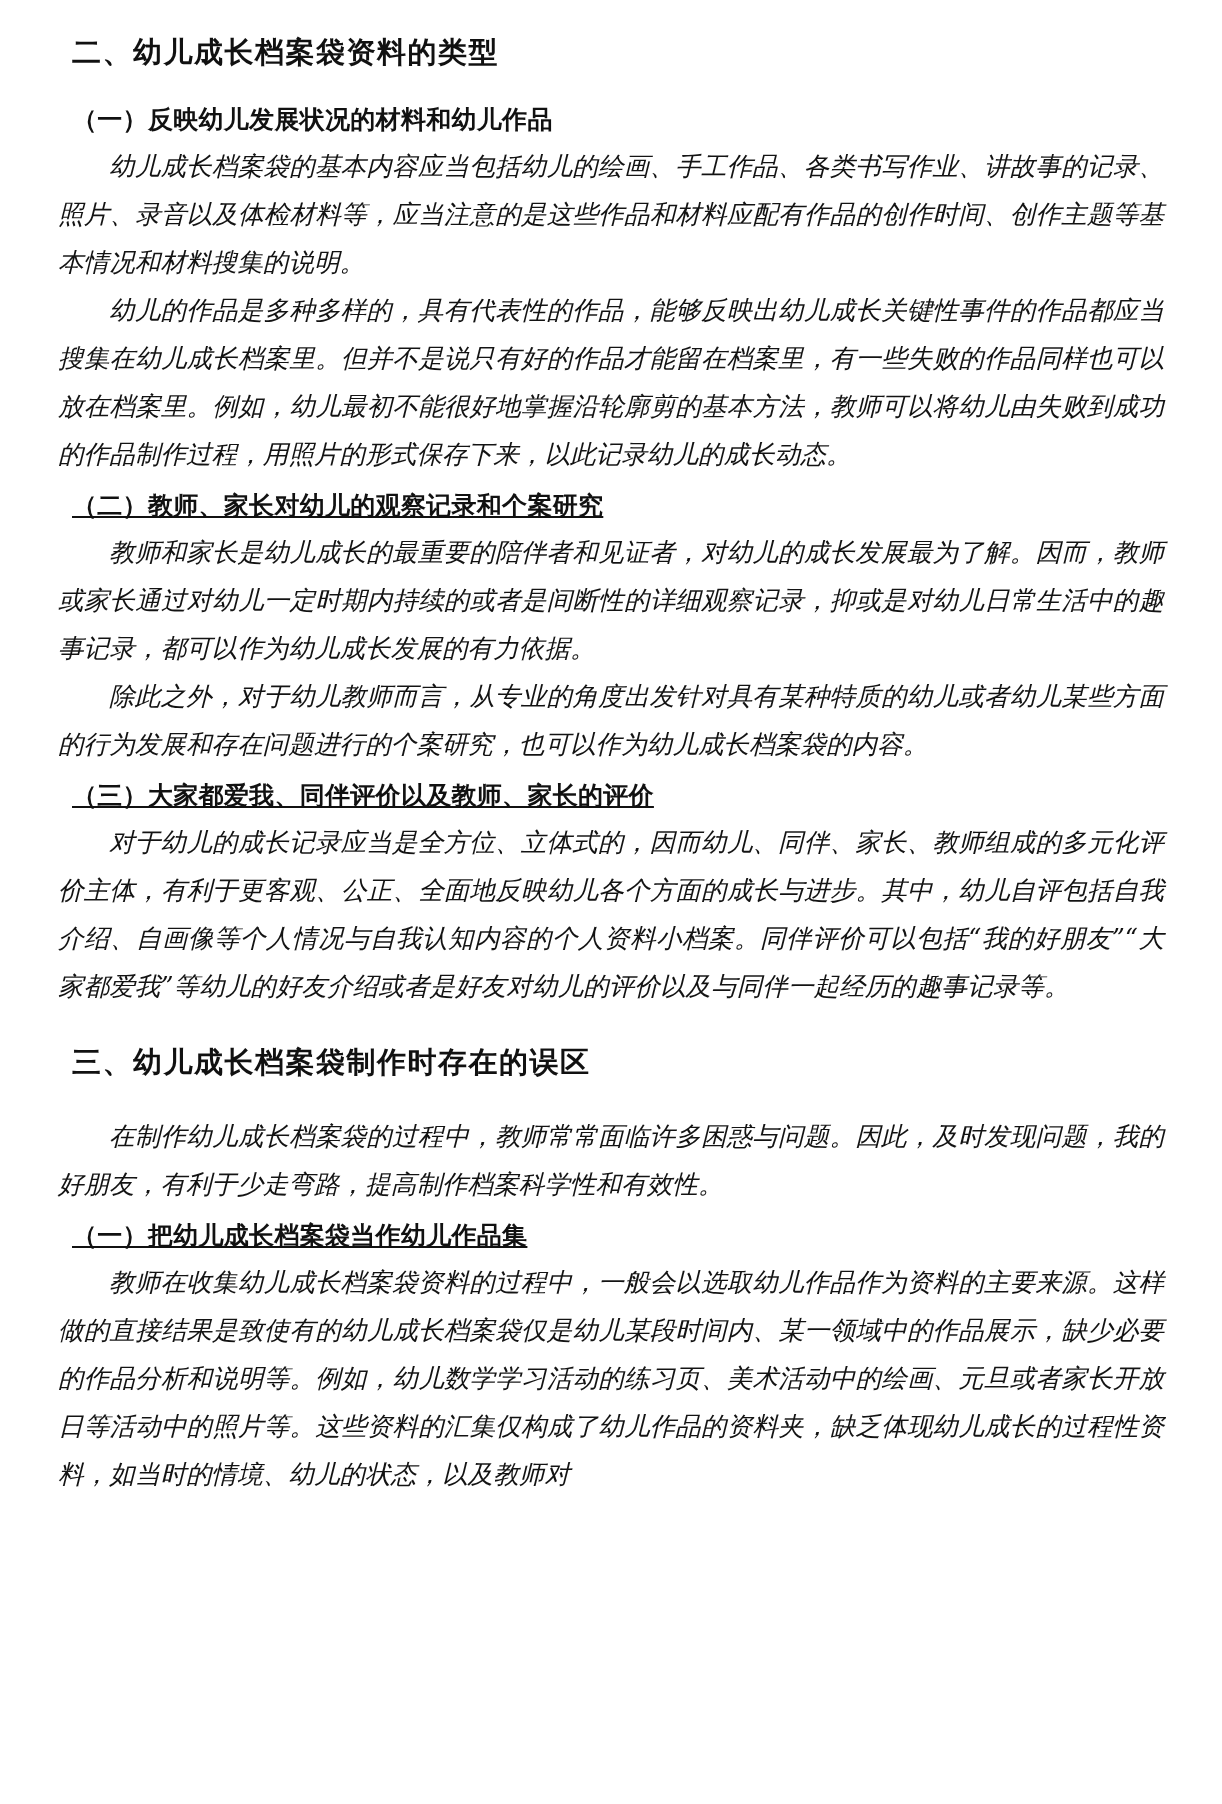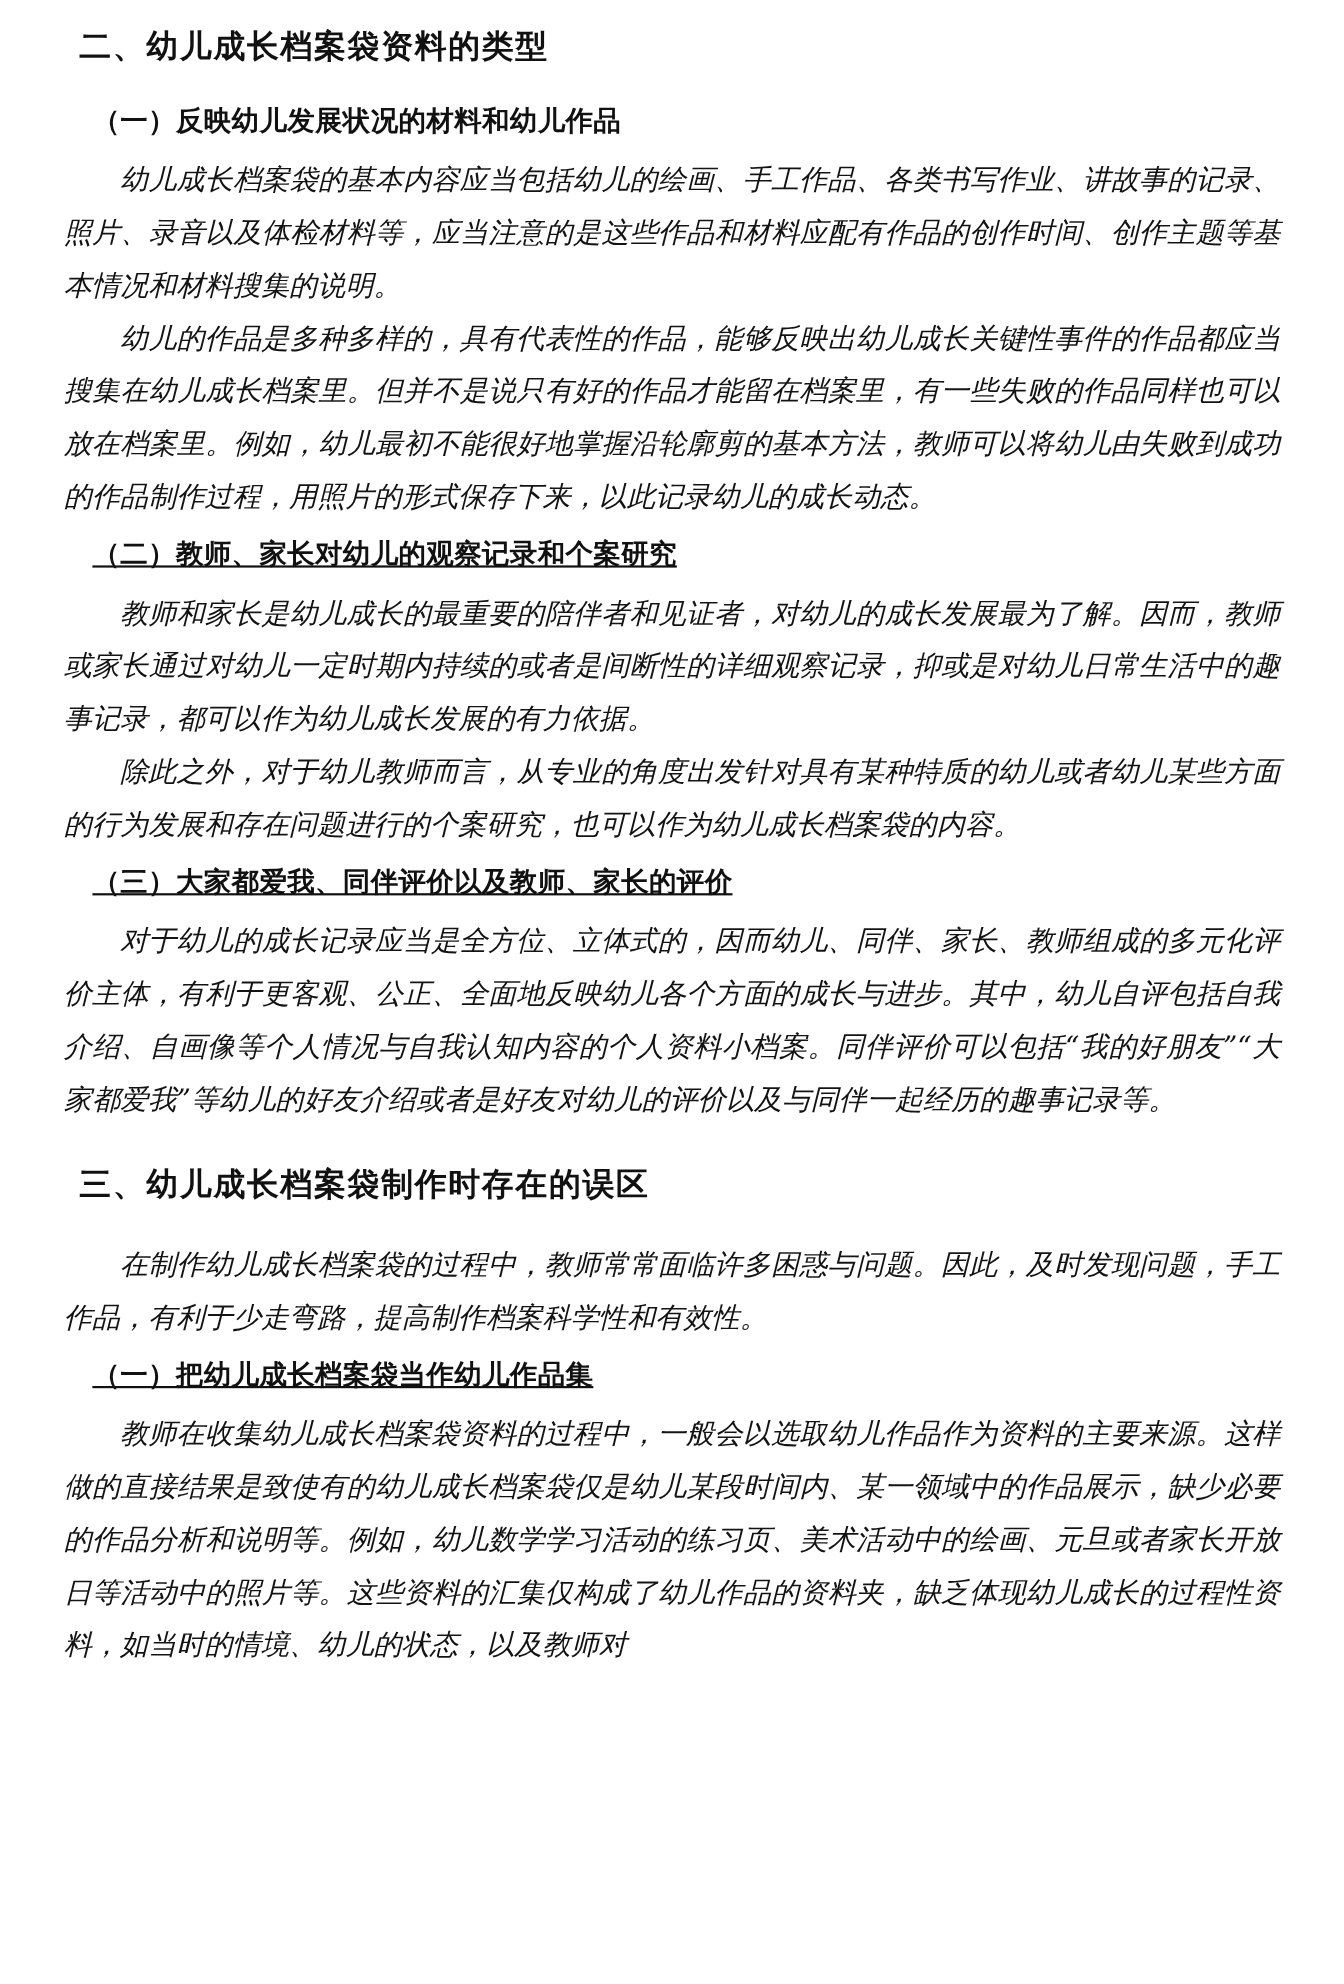--- a/index.html
+++ b/index.html
@@ -12,21 +12,21 @@
     height: 1804px;
     font-family: "DejaVu Serif", "Liberation Serif", serif;
     color: #141414;
     overflow: hidden;
   }
   .page {
     position: relative;
     width: 1016px;
     height: 1804px;
     box-sizing: border-box;
-    padding: 16px 58px 0 58px;
+    padding: 26px 58px 0 58px;
     background: #ffffff;
   }
   .doc-body {
     width: 1106px;
   }
   
   .h1 {
     font-family: "DejaVu Sans", "Liberation Sans", sans-serif;
     font-weight: bold;
     font-size: 29px;
@@ -38,21 +38,21 @@
   }
   .h1.first { margin-top: 6px; }
   .h1.later { margin-top: 32px; }
   
   .h2 {
     font-family: "DejaVu Sans", "Liberation Sans", sans-serif;
     font-weight: bold;
     font-size: 25px;
     line-height: 36px;
     letter-spacing: 0.3px;
-    margin: 12px;
+    margin: 0;
     padding-left: 14px;
     color: #111111;
   }
   .h2.gap-lg { margin-top: 30px; }
   .h2.gap-sm { margin-top: 10px; text-decoration: underline; }
   
   .p {
     font-size: 25.5px;
     line-height: 48px;
     letter-spacing: 0.1px;
@@ -86,20 +86,20 @@
     <p class="p after-h2">教师和家长是幼儿成长的最重要的陪伴者和见证者，对幼儿的成长发展最为了解。因而，教师或家长通过对幼儿一定时期内持续的或者是间断性的详细观察记录，抑或是对幼儿日常生活中的趣事记录，都可以作为幼儿成长发展的有力依据。</p>
 
     <p class="p tight">除此之外，对于幼儿教师而言，从专业的角度出发针对具有某种特质的幼儿或者幼儿某些方面的行为发展和存在问题进行的个案研究，也可以作为幼儿成长档案袋的内容。</p>
 
     <h2 class="h2 gap-sm">（三）大家都爱我、同伴评价以及教师、家长的评价</h2>
 
     <p class="p after-h2">对于幼儿的成长记录应当是全方位、立体式的，因而幼儿、同伴、家长、教师组成的多元化评价主体，有利于更客观、公正、全面地反映幼儿各个方面的成长与进步。其中，幼儿自评包括自我介绍、自画像等个人情况与自我认知内容的个人资料小档案。同伴评价可以包括“我的好朋友”“大家都爱我”等幼儿的好友介绍或者是好友对幼儿的评价以及与同伴一起经历的趣事记录等。</p>
 
     <h1 class="h1 later">三、幼儿成长档案袋制作时存在的误区</h1>
 
-    <p class="p after-h1">在制作幼儿成长档案袋的过程中，教师常常面临许多困惑与问题。因此，及时发现问题，手工作品，有利于少走弯路，提高制作档案科学性和有效性。</p>
+    <p class="p after-h1">在制作幼儿成长档案袋的过程中，教师常常面临许多困惑与问题。因此，及时发现问题，我的好朋友，有利于少走弯路，提高制作档案科学性和有效性。</p>
 
     <h2 class="h2 gap-sm">（一）把幼儿成长档案袋当作幼儿作品集</h2>
 
     <p class="p after-h2">教师在收集幼儿成长档案袋资料的过程中，一般会以选取幼儿作品作为资料的主要来源。这样做的直接结果是致使有的幼儿成长档案袋仅是幼儿某段时间内、某一领域中的作品展示，缺少必要的作品分析和说明等。例如，幼儿数学学习活动的练习页、美术活动中的绘画、元旦或者家长开放日等活动中的照片等。这些资料的汇集仅构成了幼儿作品的资料夹，缺乏体现幼儿成长的过程性资料，如当时的情境、幼儿的状态，以及教师对</p>
 
   </div>
 </div>
 
 </body></html>

